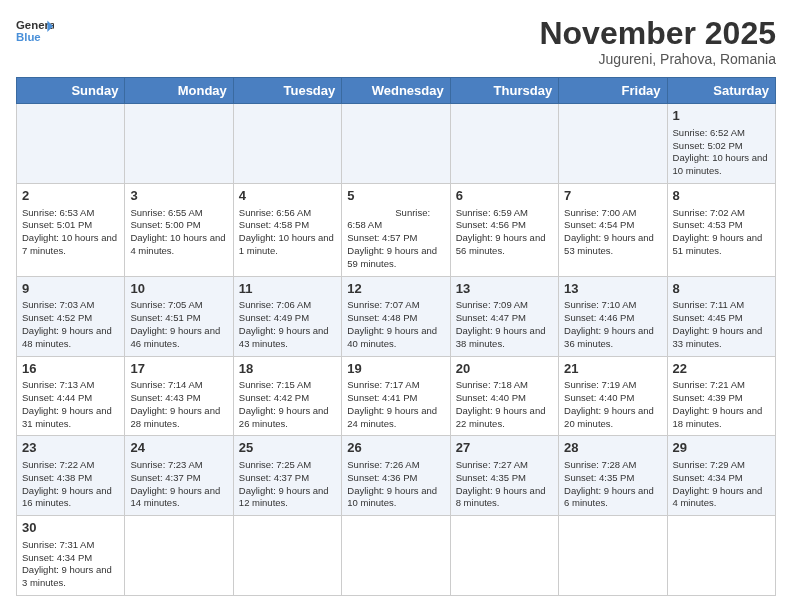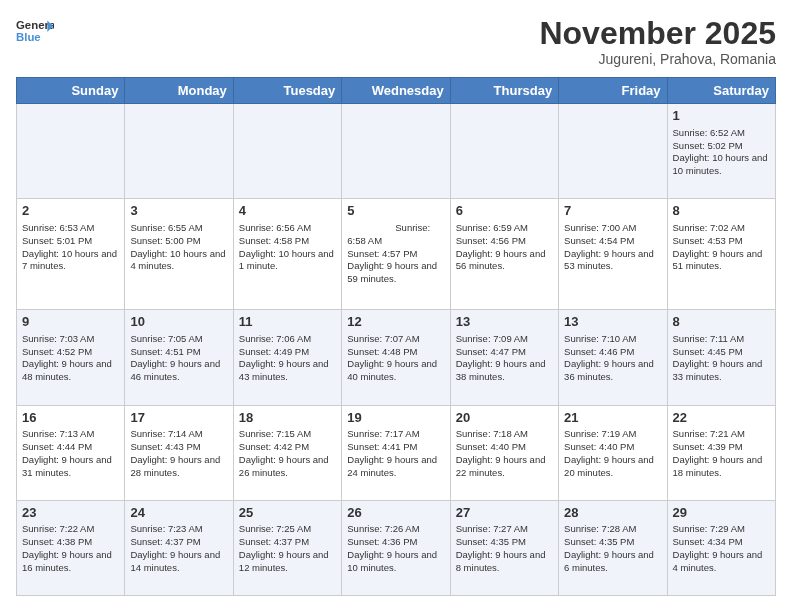--- a/index.html
+++ b/index.html
@@ -209,15 +209,26 @@
           <td class="row-shade"><span class="day-number">27</span><span style="white-space: pre-line;">Sunrise: 7:27 AM
 Sunset: 4:35 PM
 Daylight: 9 hours and 8 minutes.</span></td>
           <td class="row-shade"><span class="day-number">28</span><span style="white-space: pre-line;">Sunrise: 7:28 AM
 Sunset: 4:35 PM
 Daylight: 9 hours and 6 minutes.</span></td>
           <td class="row-shade"><span class="day-number">29</span><span style="white-space: pre-line; margin-top: 40px;">Sunrise: 7:29 AM
 Sunset: 4:34 PM
 Daylight: 9 hours and 4 minutes.</span></td>
         </tr>
+        <tr>
+          <td class="row-white"><span class="day-number">30</span><span style="white-space: pre-line;">Sunrise: 7:31 AM
+Sunset: 4:34 PM
+Daylight: 9 hours and 3 minutes.</span></td>
+          <td class="row-white empty"></td>
+          <td class="row-white empty"></td>
+          <td class="row-white empty"></td>
+          <td class="row-white empty"></td>
+          <td class="row-white empty"></td>
+          <td class="row-white empty"></td>
+        </tr>
       </tbody>
   </table>
 </div>
 
 </body></html>

